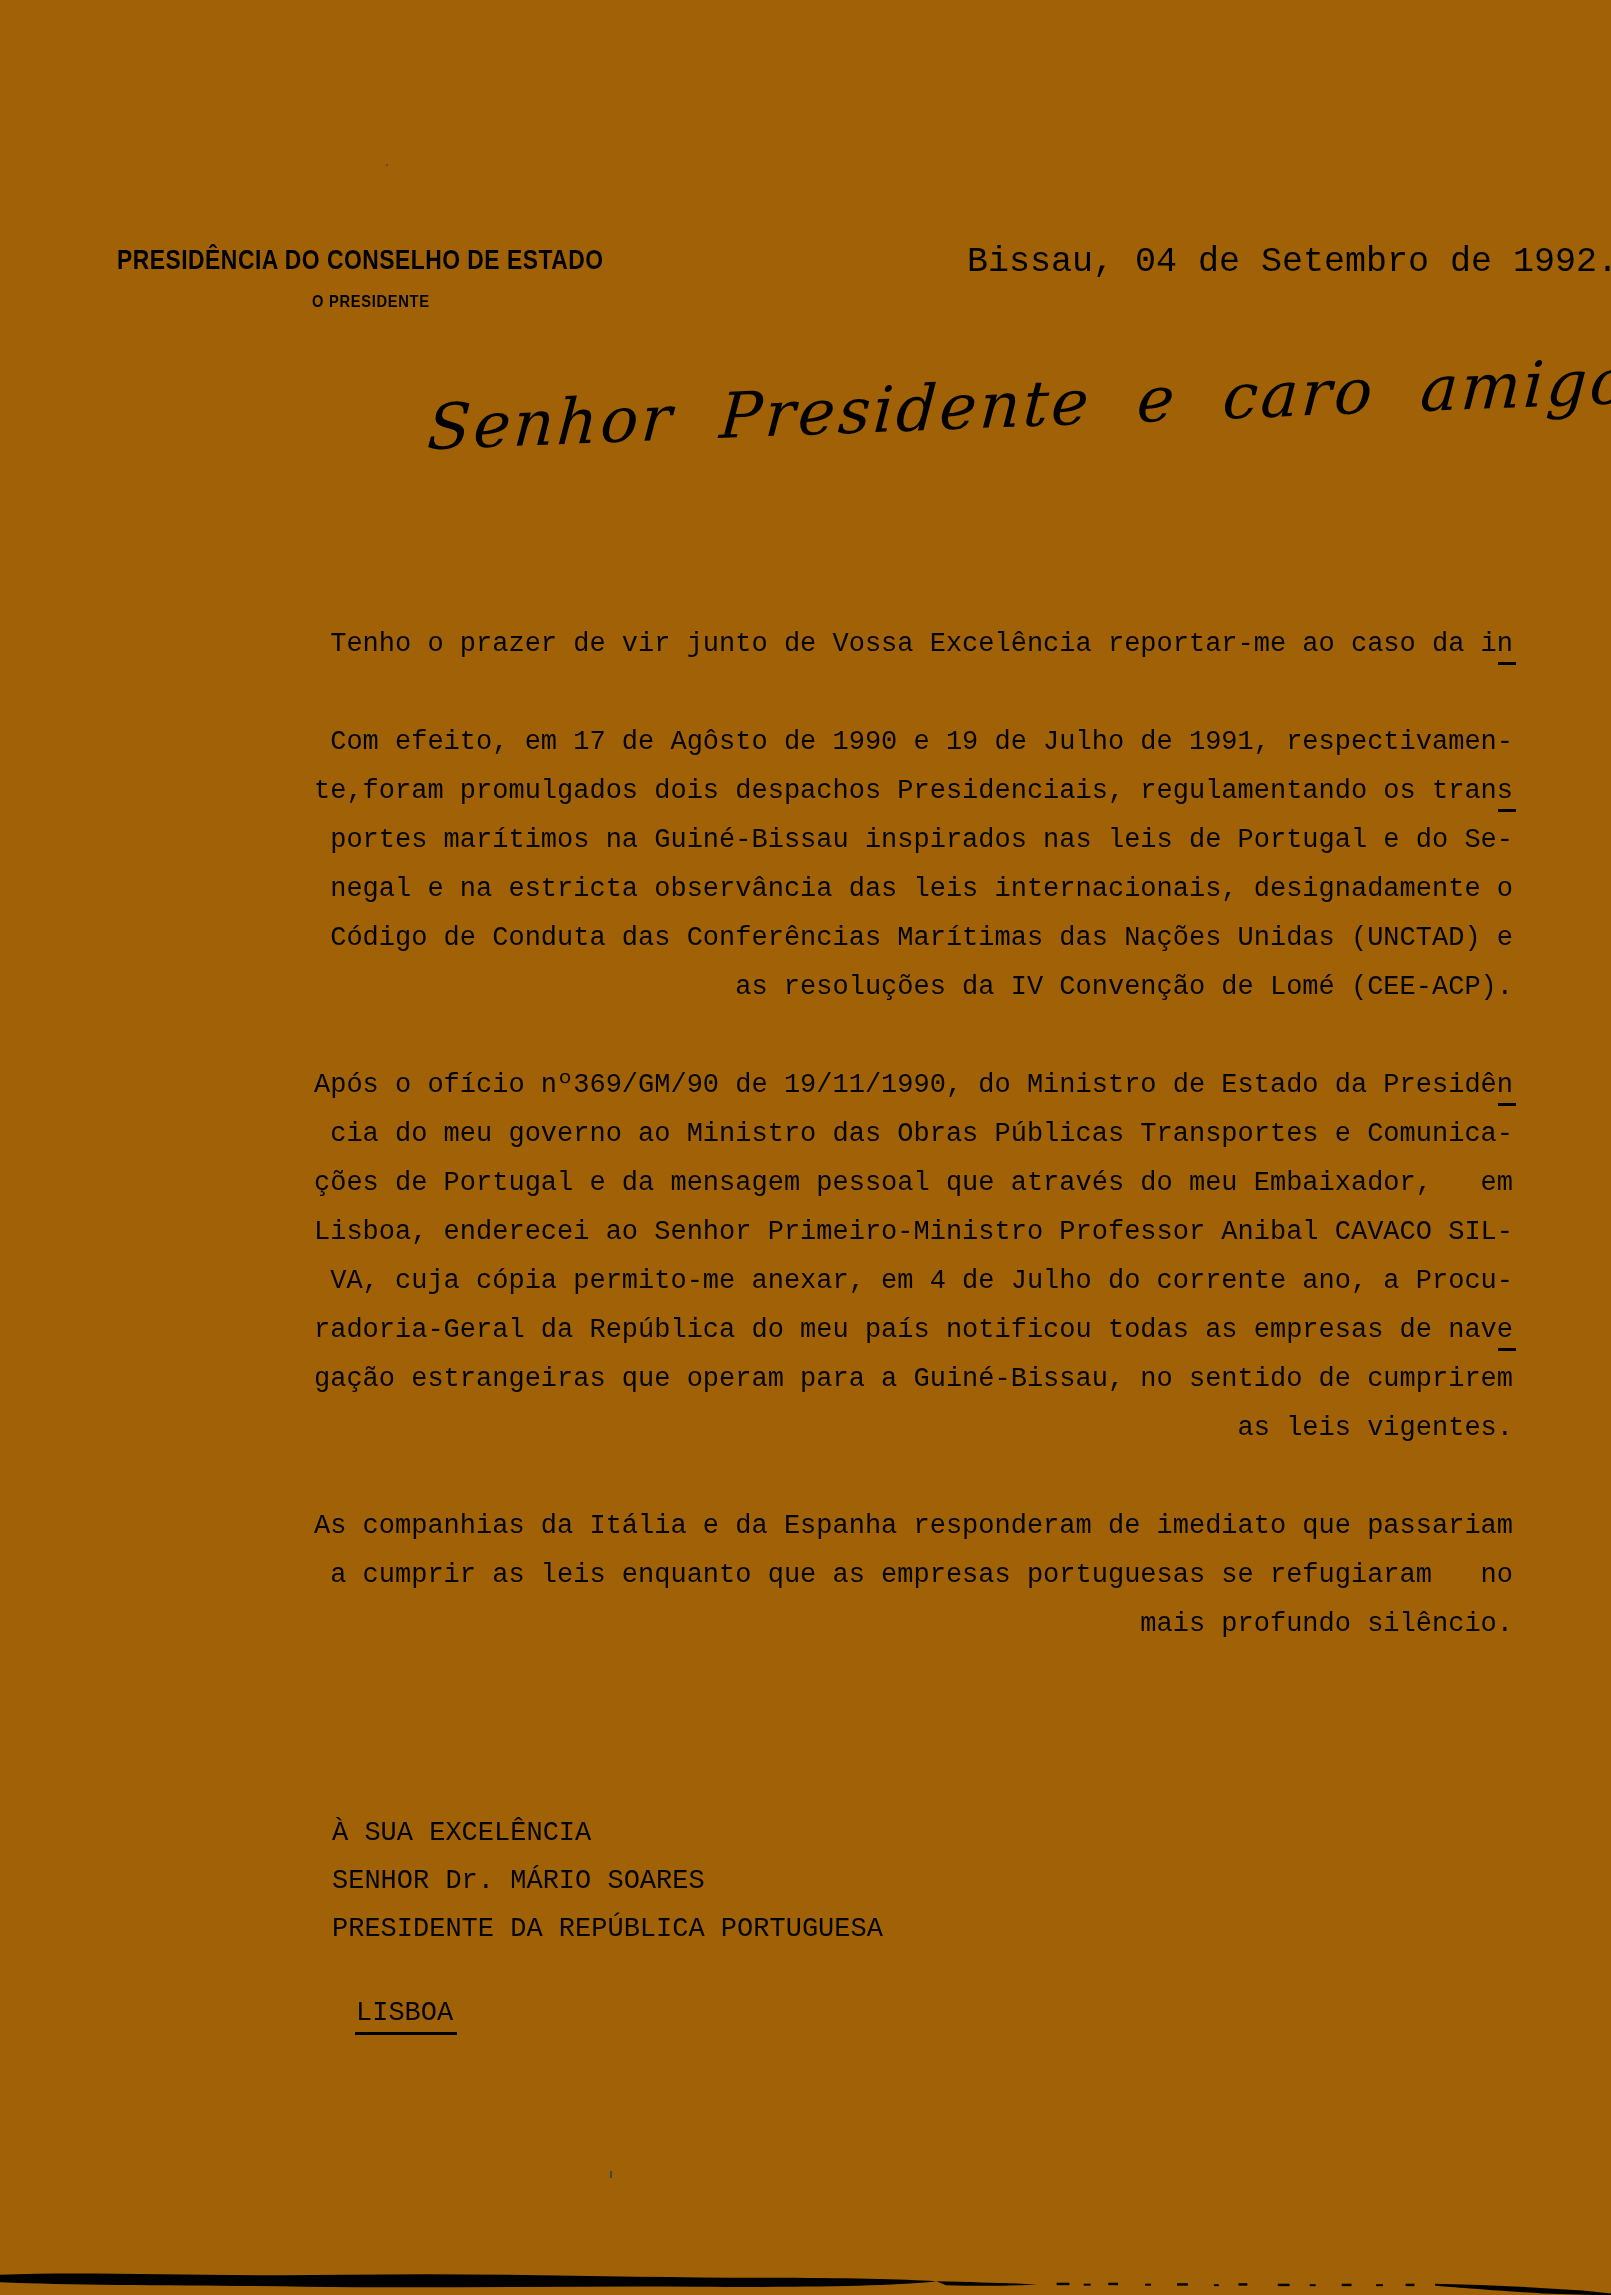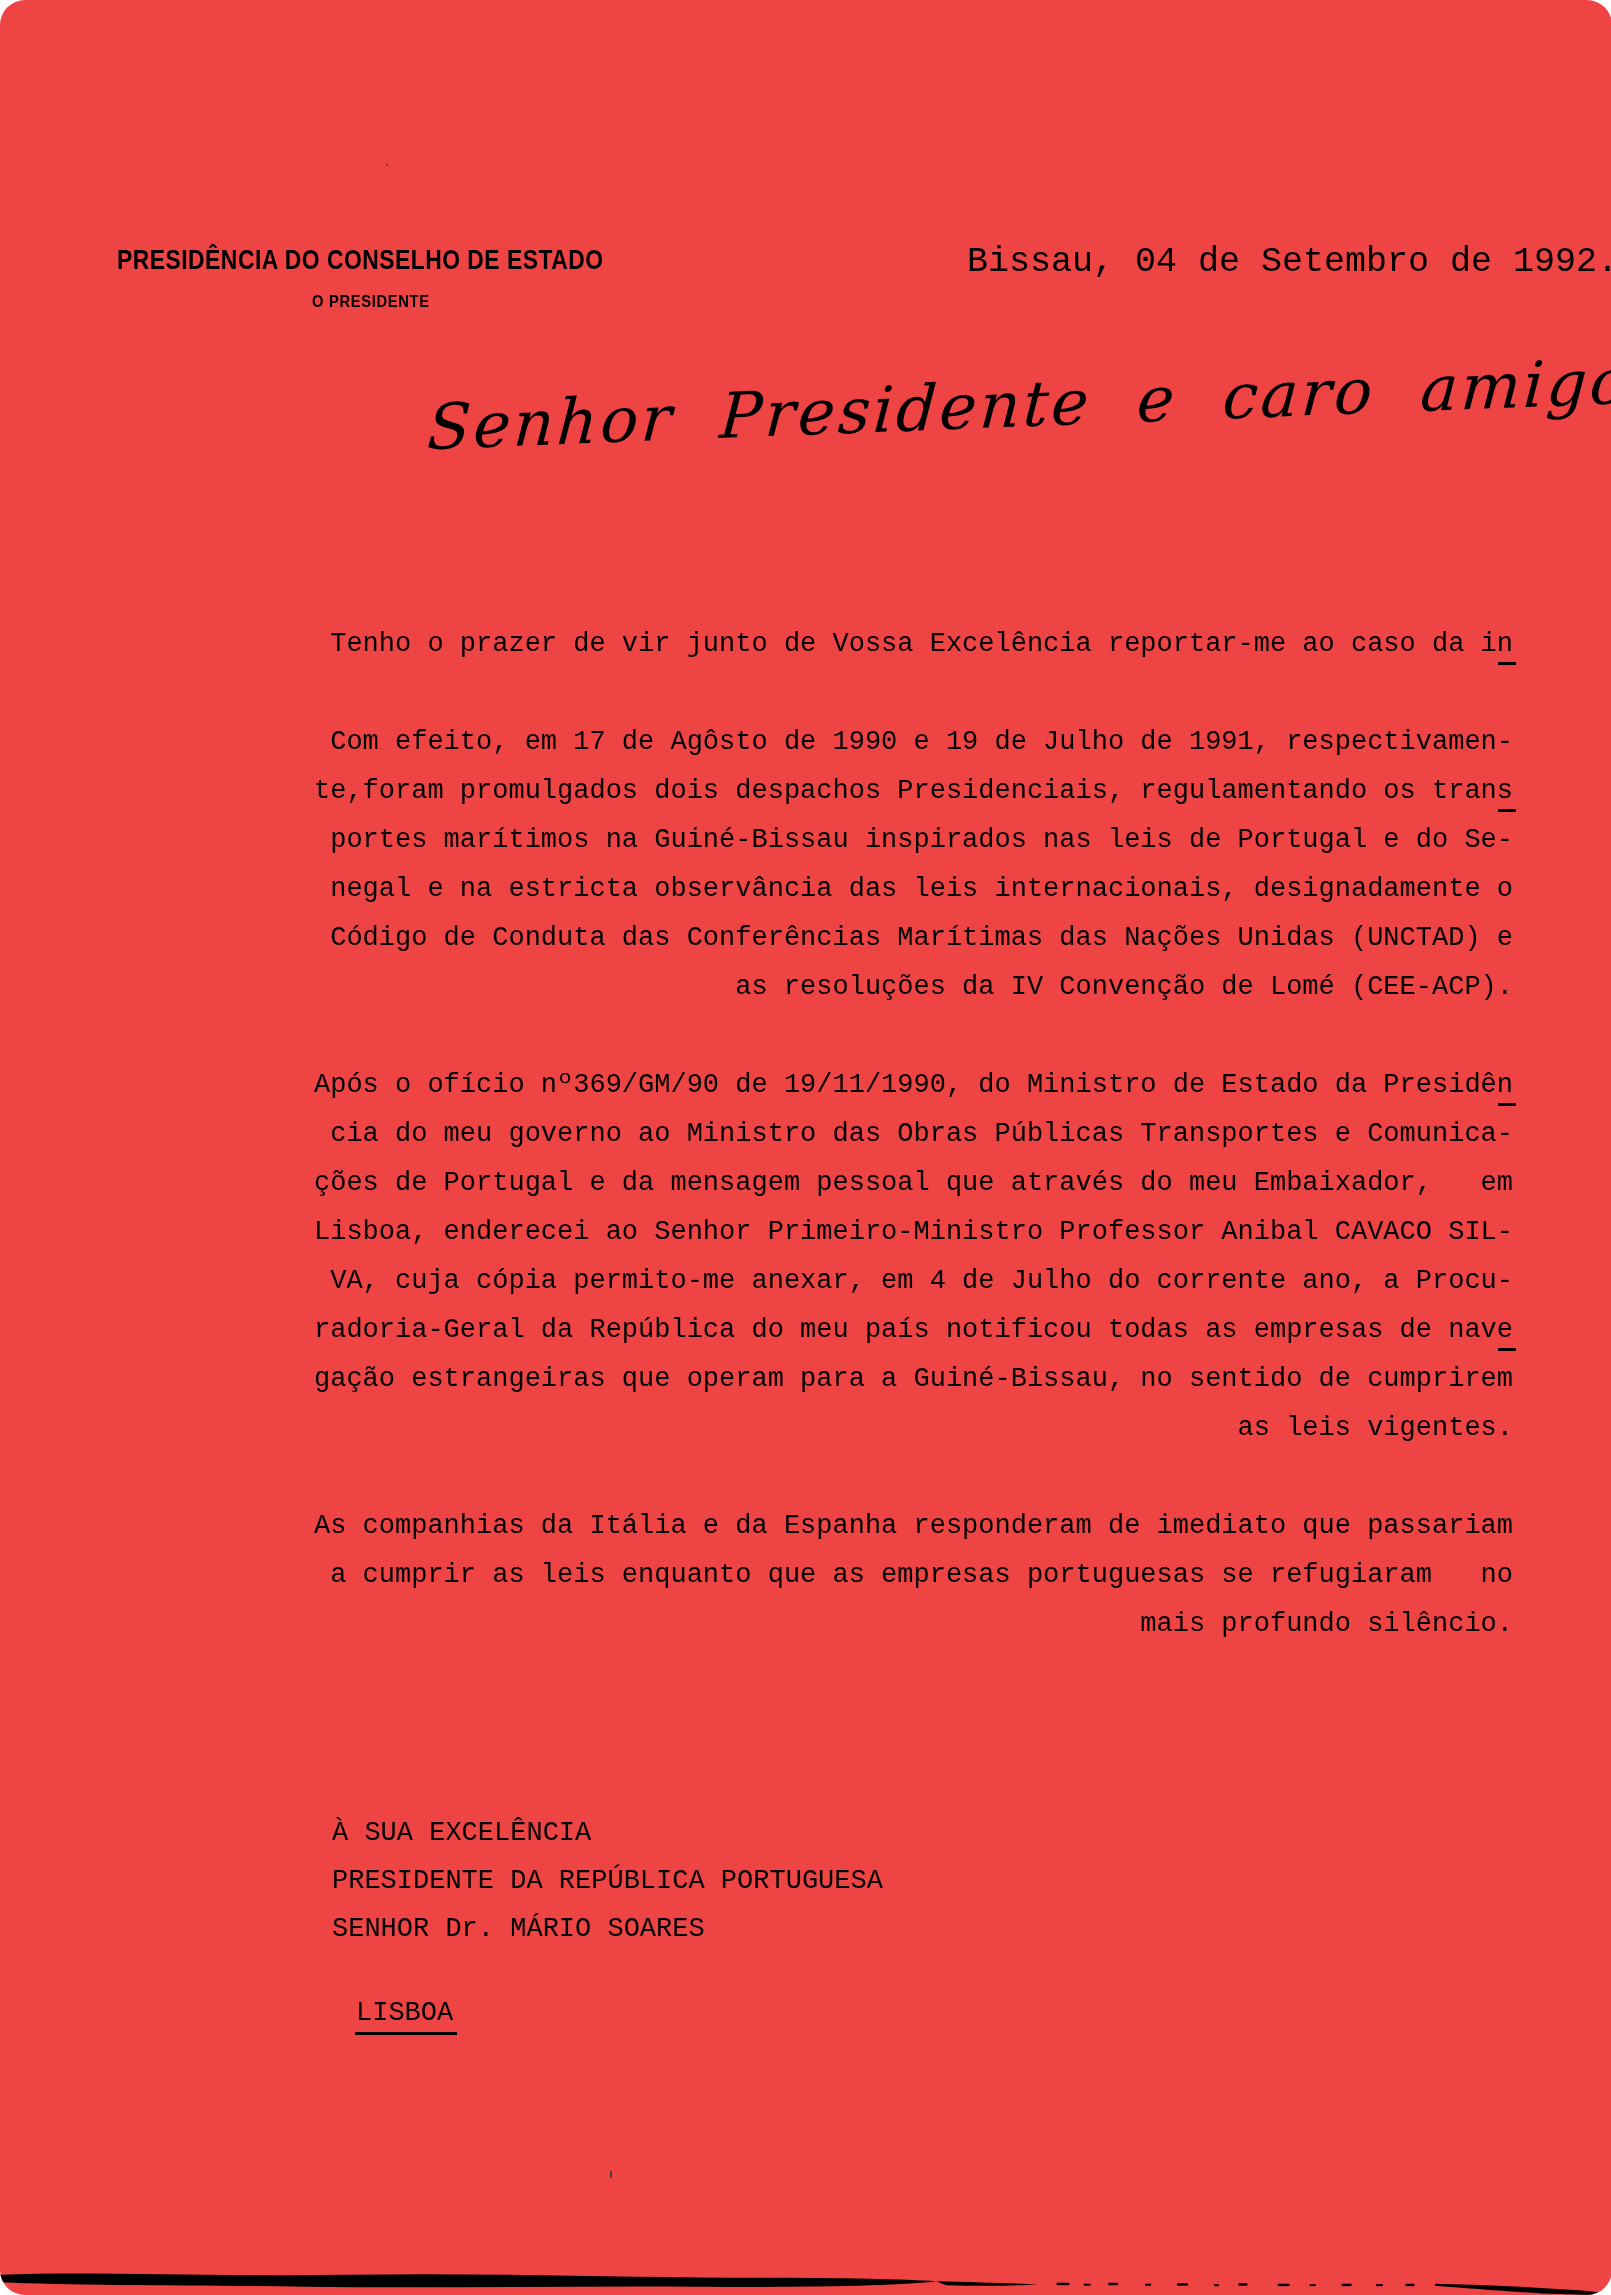--- a/index.html
+++ b/index.html
@@ -1,24 +1,23 @@
 <!DOCTYPE html>
 <html style="font-size:7.9px"><head>
 <meta charset="utf-8">
 <style>
   html,body{margin:0;padding:0;background:#ffffff;}
   .page{
     position:relative;
     width:1612px;
     height:2295px;
-    background:#ef4444;
+    background:#a16207;
     overflow:hidden;
     color:#0b0b0b;
     font-family:"Liberation Mono","DejaVu Sans Mono",monospace;
-    border-radius:25px;
   }
   
   .org{
     position:absolute;left:117px;top:244px;
     font-family:"Liberation Sans",sans-serif;
     font-weight:700;font-size:23.6px;letter-spacing:0.5px;
     transform:scale(0.97,1.18);transform-origin:left top;
     white-space:pre;color:#000;
   }
   .office{
@@ -113,22 +112,22 @@
       <div class="para">
         <div class="line"><span>As companhias da Itália e da Espanha responderam de imediato que passariam</span></div>
         <div class="line"><span>a cumprir as leis enquanto que as empresas portuguesas se refugiaram   no</span></div>
         <div class="line"><span>mais profundo silêncio.</span></div>
       </div>
     </div>
 
   <div class="addressee">
     <div>
         <div class="addr-line">À SUA EXCELÊNCIA</div>
+        <div class="addr-line">SENHOR Dr. MÁRIO SOARES</div>
         <div class="addr-line">PRESIDENTE DA REPÚBLICA PORTUGUESA</div>
-        <div class="addr-line">SENHOR Dr. MÁRIO SOARES</div>
       </div>
     <div class="city-wrap">
       <span class="city">LISBOA</span>
     </div>
   </div>
 
   <svg class="scan-edge" viewBox="0 0 3280 60" preserveAspectRatio="none" xmlns="http://www.w3.org/2000/svg">
     <path fill="#000" d="M0,18 C180,10 420,22 700,18 C1000,13 1280,24 1560,24 C1720,24 1840,27 1905,31 C1840,40 1640,44 1420,42 C1150,40 880,46 620,42 C400,39 160,40 0,33 Z"></path>
     <path fill="#000" d="M1905,31 C1990,33 2060,35 2110,37 C2060,41 1990,41 1925,39 Z"></path>
     <rect fill="#000" x="2150" y="34" width="26" height="5"></rect>

